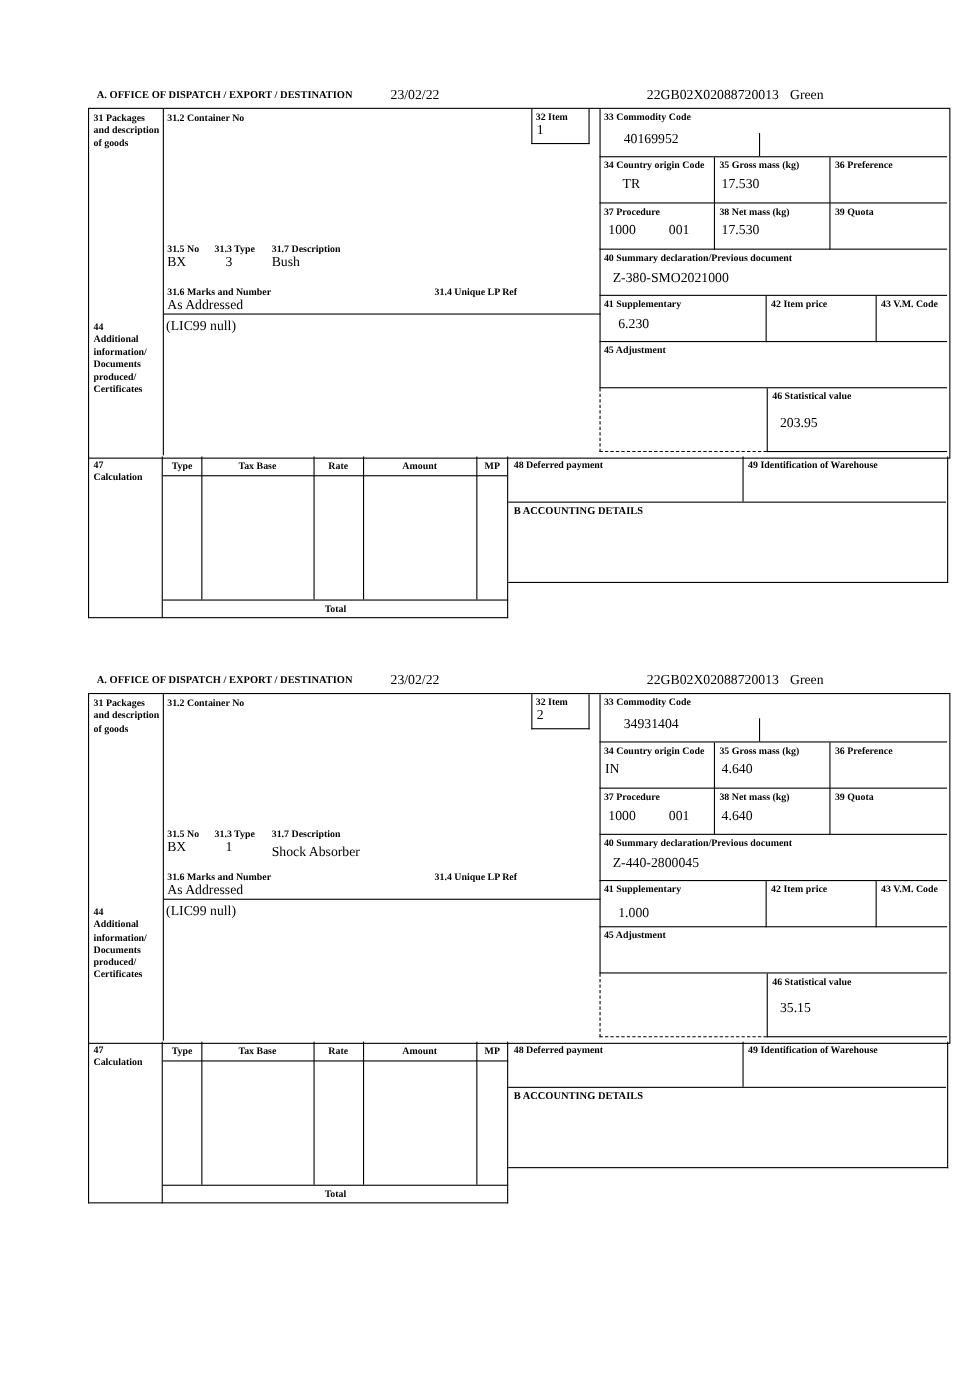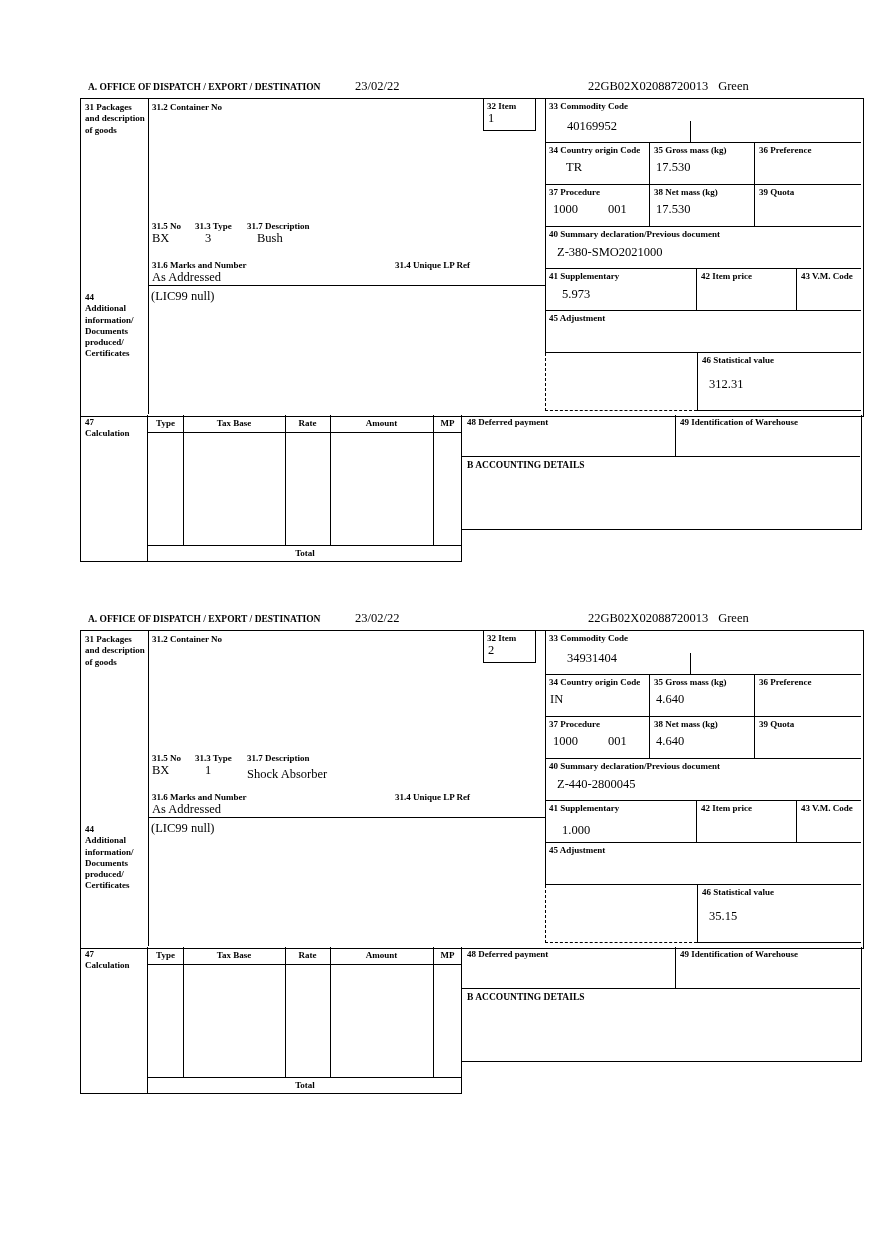--- a/index.html
+++ b/index.html
@@ -43,21 +43,21 @@
       <div class="a val" style="left:4px;top:13px">1</div>
     </div>
 
     <div class="a bl" style="left:464px;top:0;width:0;height:254px"></div>
 
     <div class="a lbl nw" style="left:71px;top:122px">31.5 No</div>
     <div class="a lbl nw" style="left:114px;top:122px">31.3 Type</div>
     <div class="a lbl nw" style="left:166px;top:122px">31.7 Description</div>
     <div class="a val" style="left:71px;top:133px">BX</div>
     <div class="a val" style="left:124px;top:133px">3</div>
-    <div class="a val" style="left:176px;top:133px">Bush</div>
+    <div class="a val" style="left:166px;top:133px">Bush</div>
 
     <div class="a lbl nw" style="left:71px;top:161px">31.6 Marks and Number</div>
     <div class="a lbl nw" style="left:314px;top:161px">31.4 Unique LP Ref</div>
     <div class="a val" style="left:71px;top:172px">As Addressed</div>
 
     <div class="a bt" style="left:68px;top:186px;width:397px;height:0"></div>
     <div class="a val" style="left:70px;top:191px">(LIC99 null)</div>
 
     <div class="a bb" style="left:464px;top:0;width:316px;height:44px;box-sizing:border-box">
       <div class="lbl nw" style="padding:2px 0 0 4px">33 Commodity Code</div>
@@ -90,37 +90,37 @@
       <div class="lbl nw" style="padding:2px 0 0 4px">39 Quota</div>
     </div>
 
     <div class="a bb" style="left:464px;top:128px;width:316px;height:42px;box-sizing:border-box">
       <div class="lbl nw" style="padding:2px 0 0 4px">40 Summary declaration/Previous document</div>
       <div class="a val" style="left:12px;top:19px">Z-380-SMO2021000</div>
     </div>
 
     <div class="a bb br" style="left:464px;top:170px;width:152px;height:42px;box-sizing:border-box">
       <div class="lbl nw" style="padding:2px 0 0 4px">41 Supplementary</div>
-      <div class="a val" style="left:17px;top:19px">5.973</div>
+      <div class="a val" style="left:17px;top:19px">6.230</div>
     </div>
     <div class="a bb br" style="left:616px;top:170px;width:100px;height:42px;box-sizing:border-box">
       <div class="lbl nw" style="padding:2px 0 0 4px">42 Item price</div>
     </div>
     <div class="a bb" style="left:716px;top:170px;width:64px;height:42px;box-sizing:border-box">
       <div class="lbl nw" style="padding:2px 0 0 4px">43 V.M. Code</div>
     </div>
 
     <div class="a bb" style="left:464px;top:212px;width:316px;height:42px;box-sizing:border-box">
       <div class="lbl nw" style="padding:2px 0 0 4px">45 Adjustment</div>
     </div>
 
     <div class="a bld bbd" style="left:464px;top:254px;width:152px;height:58px;box-sizing:border-box"></div>
     <div class="a bl bb" style="left:616px;top:254px;width:164px;height:58px;box-sizing:border-box">
       <div class="lbl nw" style="padding:2px 0 0 4px">46 Statistical value</div>
-      <div class="a val" style="left:11px;top:25px">312.31</div>
+      <div class="a val" style="left:11px;top:25px">203.95</div>
     </div>
   </div>
 
   <div class="a bl br bb lbl" style="left:0;top:335px;width:68px;height:147px;box-sizing:border-box;padding:2px 0 0 4px">
     <div>47</div>
     <div>Calculation</div>
   </div>
 
   <div class="a br bb" style="left:68px;top:335px;width:314px;height:147px;box-sizing:border-box">
     <div class="a lbl nw" style="left:0;top:3px;width:35px;text-align:center">Type</div>

